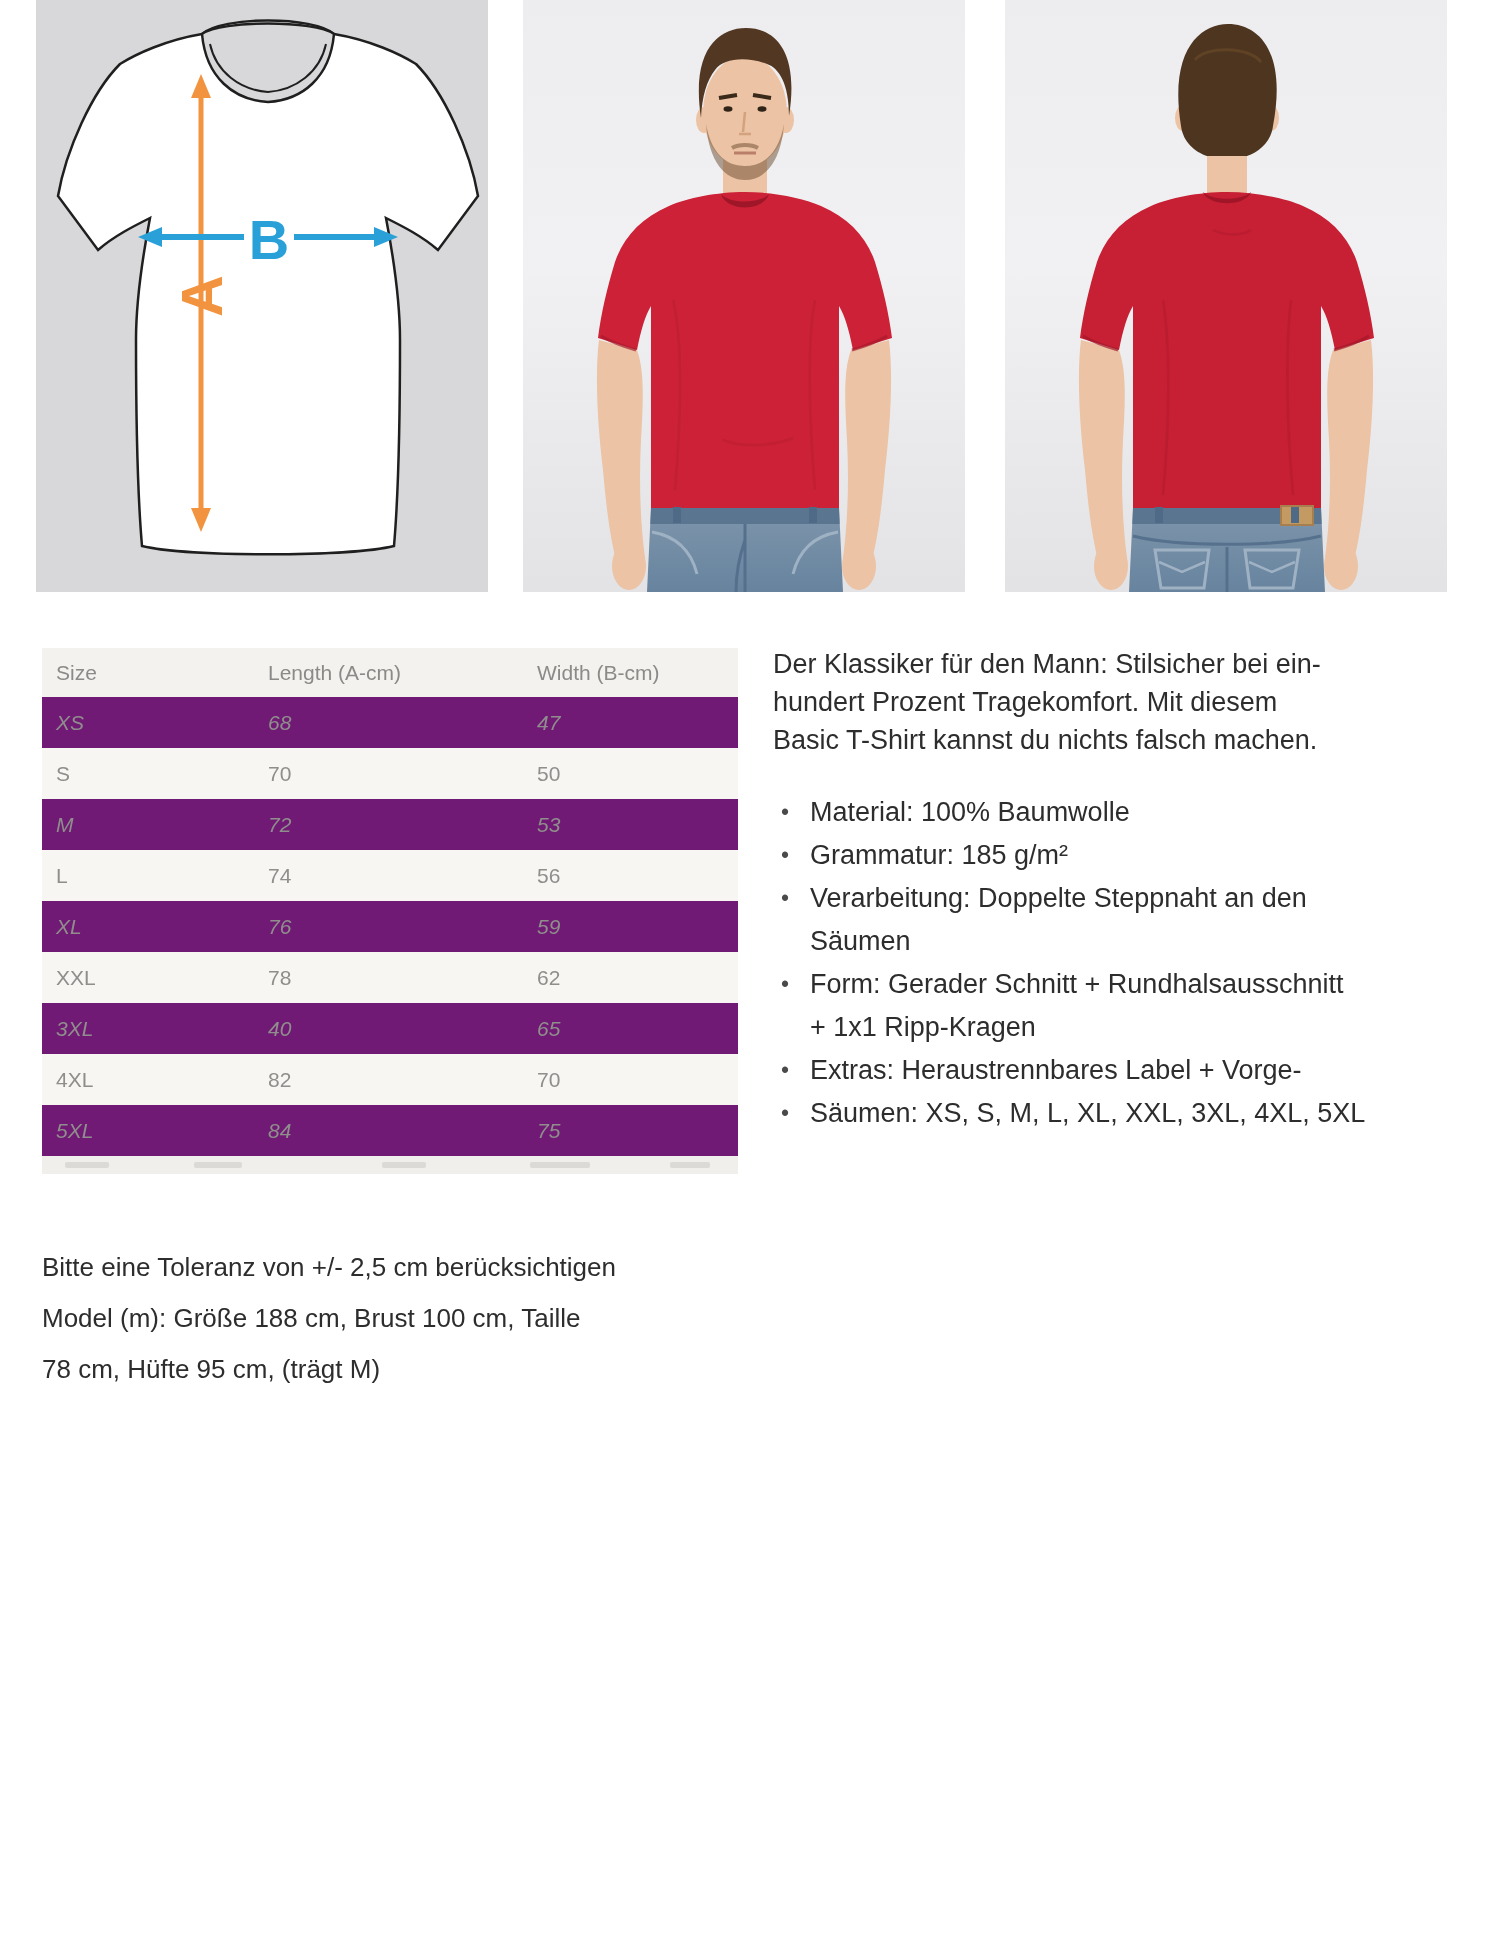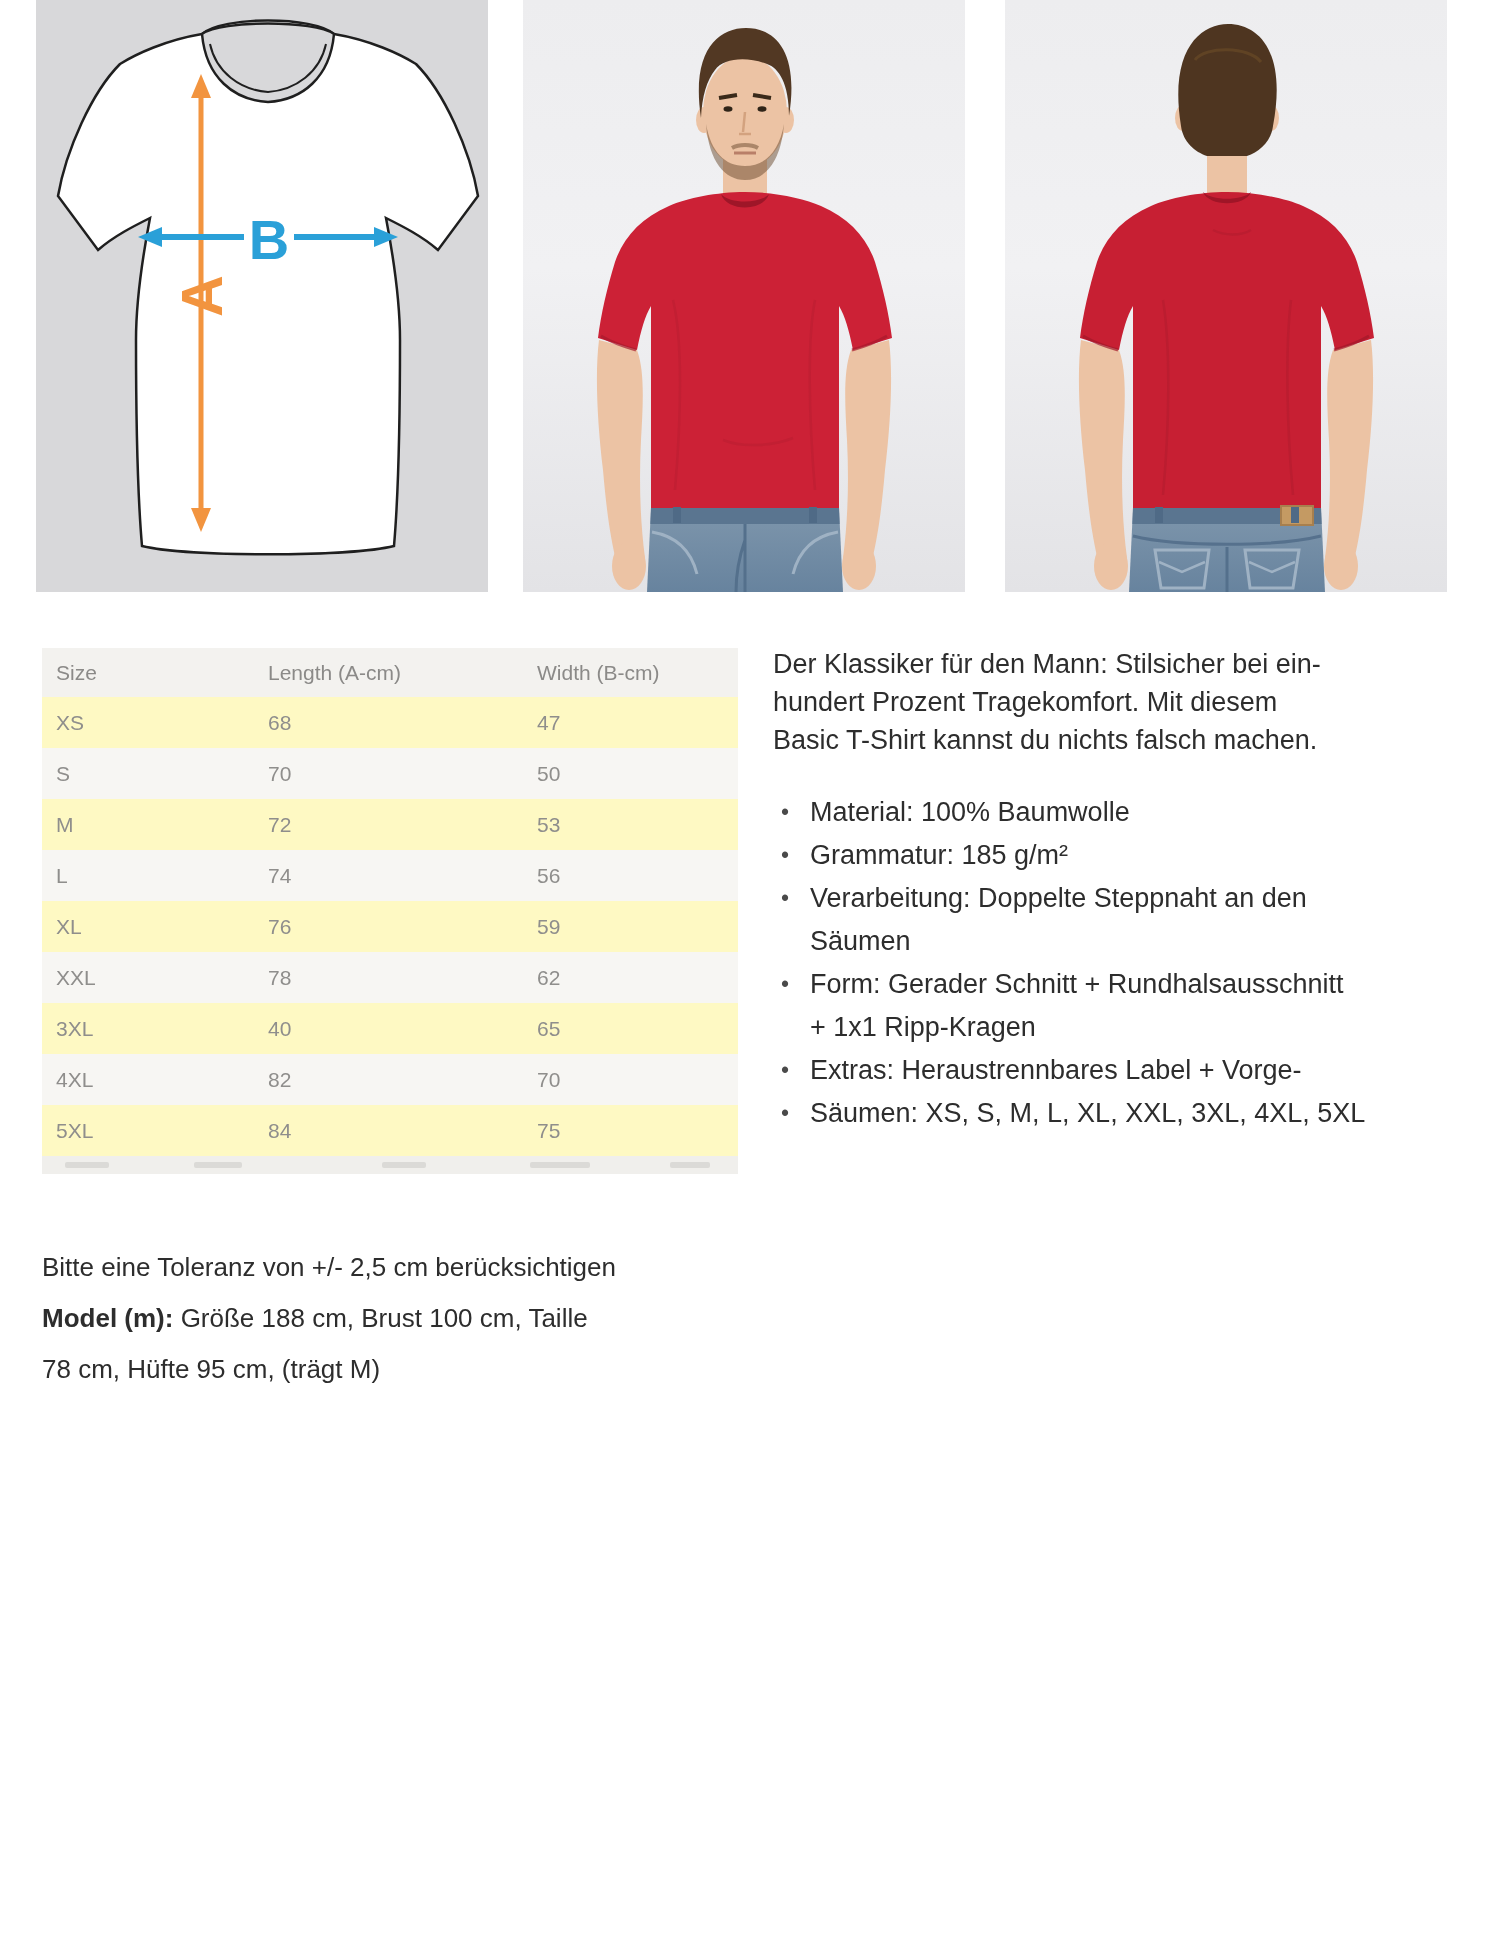--- a/index.html
+++ b/index.html
@@ -6,39 +6,39 @@
   .page{position:relative;width:1496px;height:1953px;background:#ffffff;overflow:hidden;
         font-family:"Liberation Sans",sans-serif;}
   .imgbox{position:absolute;top:0;height:592px;overflow:hidden;}
   .box-diagram{left:36px;width:452px;background:#d8d8da;}
   .box-front{left:523px;width:442px;}
   .box-back{left:1005px;width:442px;}
 
   
   .sizetable{position:absolute;left:42px;top:648px;width:696px;font-size:21px;color:#8f8e8c;}
   .t-row{display:flex;align-items:center;height:51px;background:#f7f6f3;}
-  .t-row.odd{background:#fef9c3;}
+  .t-row.odd{background:#701a75;font-style:italic;}
   .t-head{display:flex;align-items:center;height:49px;background:#f3f2ef;color:#8b8a88;}
   .t-c1{width:226px;padding-left:14px;box-sizing:border-box;}
   .t-c2{width:269px;}
   .t-c3{flex:1;}
   .t-cut{position:relative;height:18px;background:#f0efec;}
   .t-cut i{position:absolute;top:6px;height:6px;background:#dbdad7;border-radius:2px;}
 
   
   .desc{position:absolute;left:773px;top:645px;width:660px;color:#2d2d2d;font-size:27px;}
   .desc .intro div{line-height:38px;}
   .spec-list{list-style:none;margin:32px 0 0 0;padding:0;}
   .spec-list li{position:relative;padding-left:37px;line-height:43px;}
   .spec-list li .dot{position:absolute;left:8px;top:0;line-height:43px;font-size:23px;color:#4a4a4a;}
 
   
   .footnote{position:absolute;left:42px;top:1242px;width:680px;color:#2d2d2d;
             font-size:26px;line-height:51px;}
-  .footnote b{font-weight:bold;}
+  .footnote b{font-weight:normal;}
 </style>
 </head>
 <body>
 
 <div class="page">
 
   <div class="imgbox box-diagram">
     <svg width="452" height="592" viewBox="0 0 452 592">
 
       <path d="M166,34 C186,16 278,16 298,34 C334,40 364,54 380,64 C408,92 434,150 442,196

